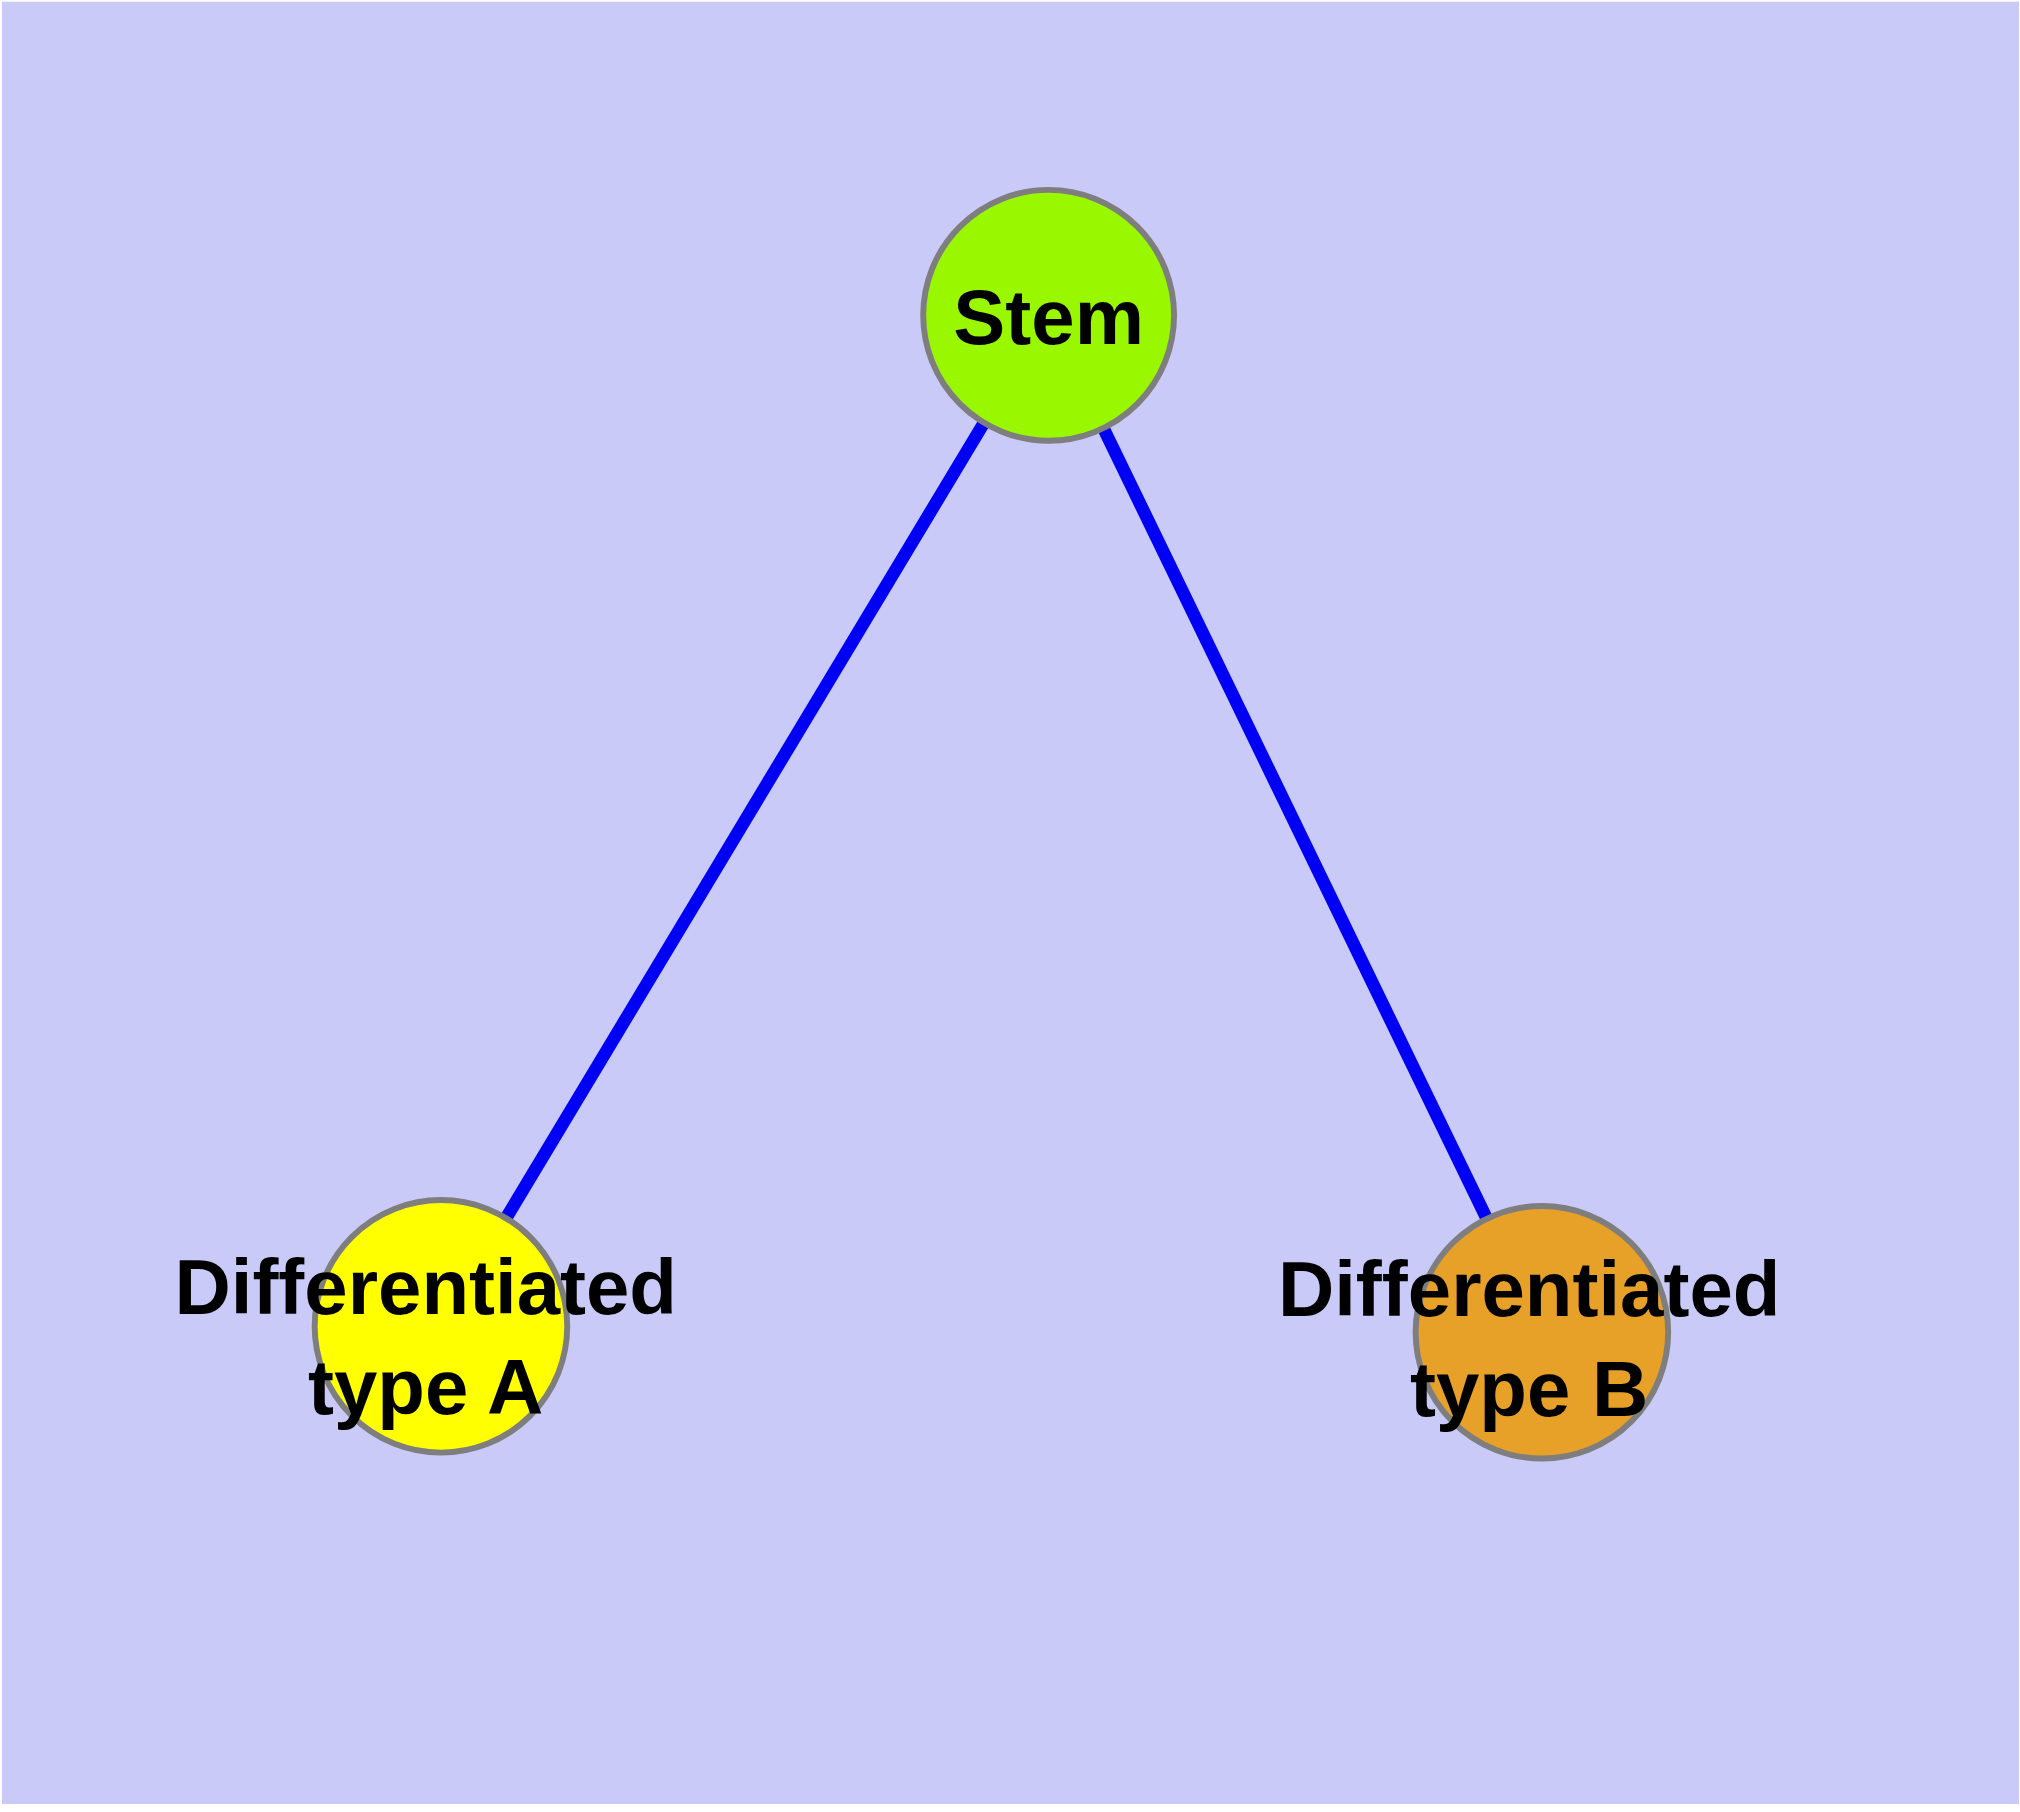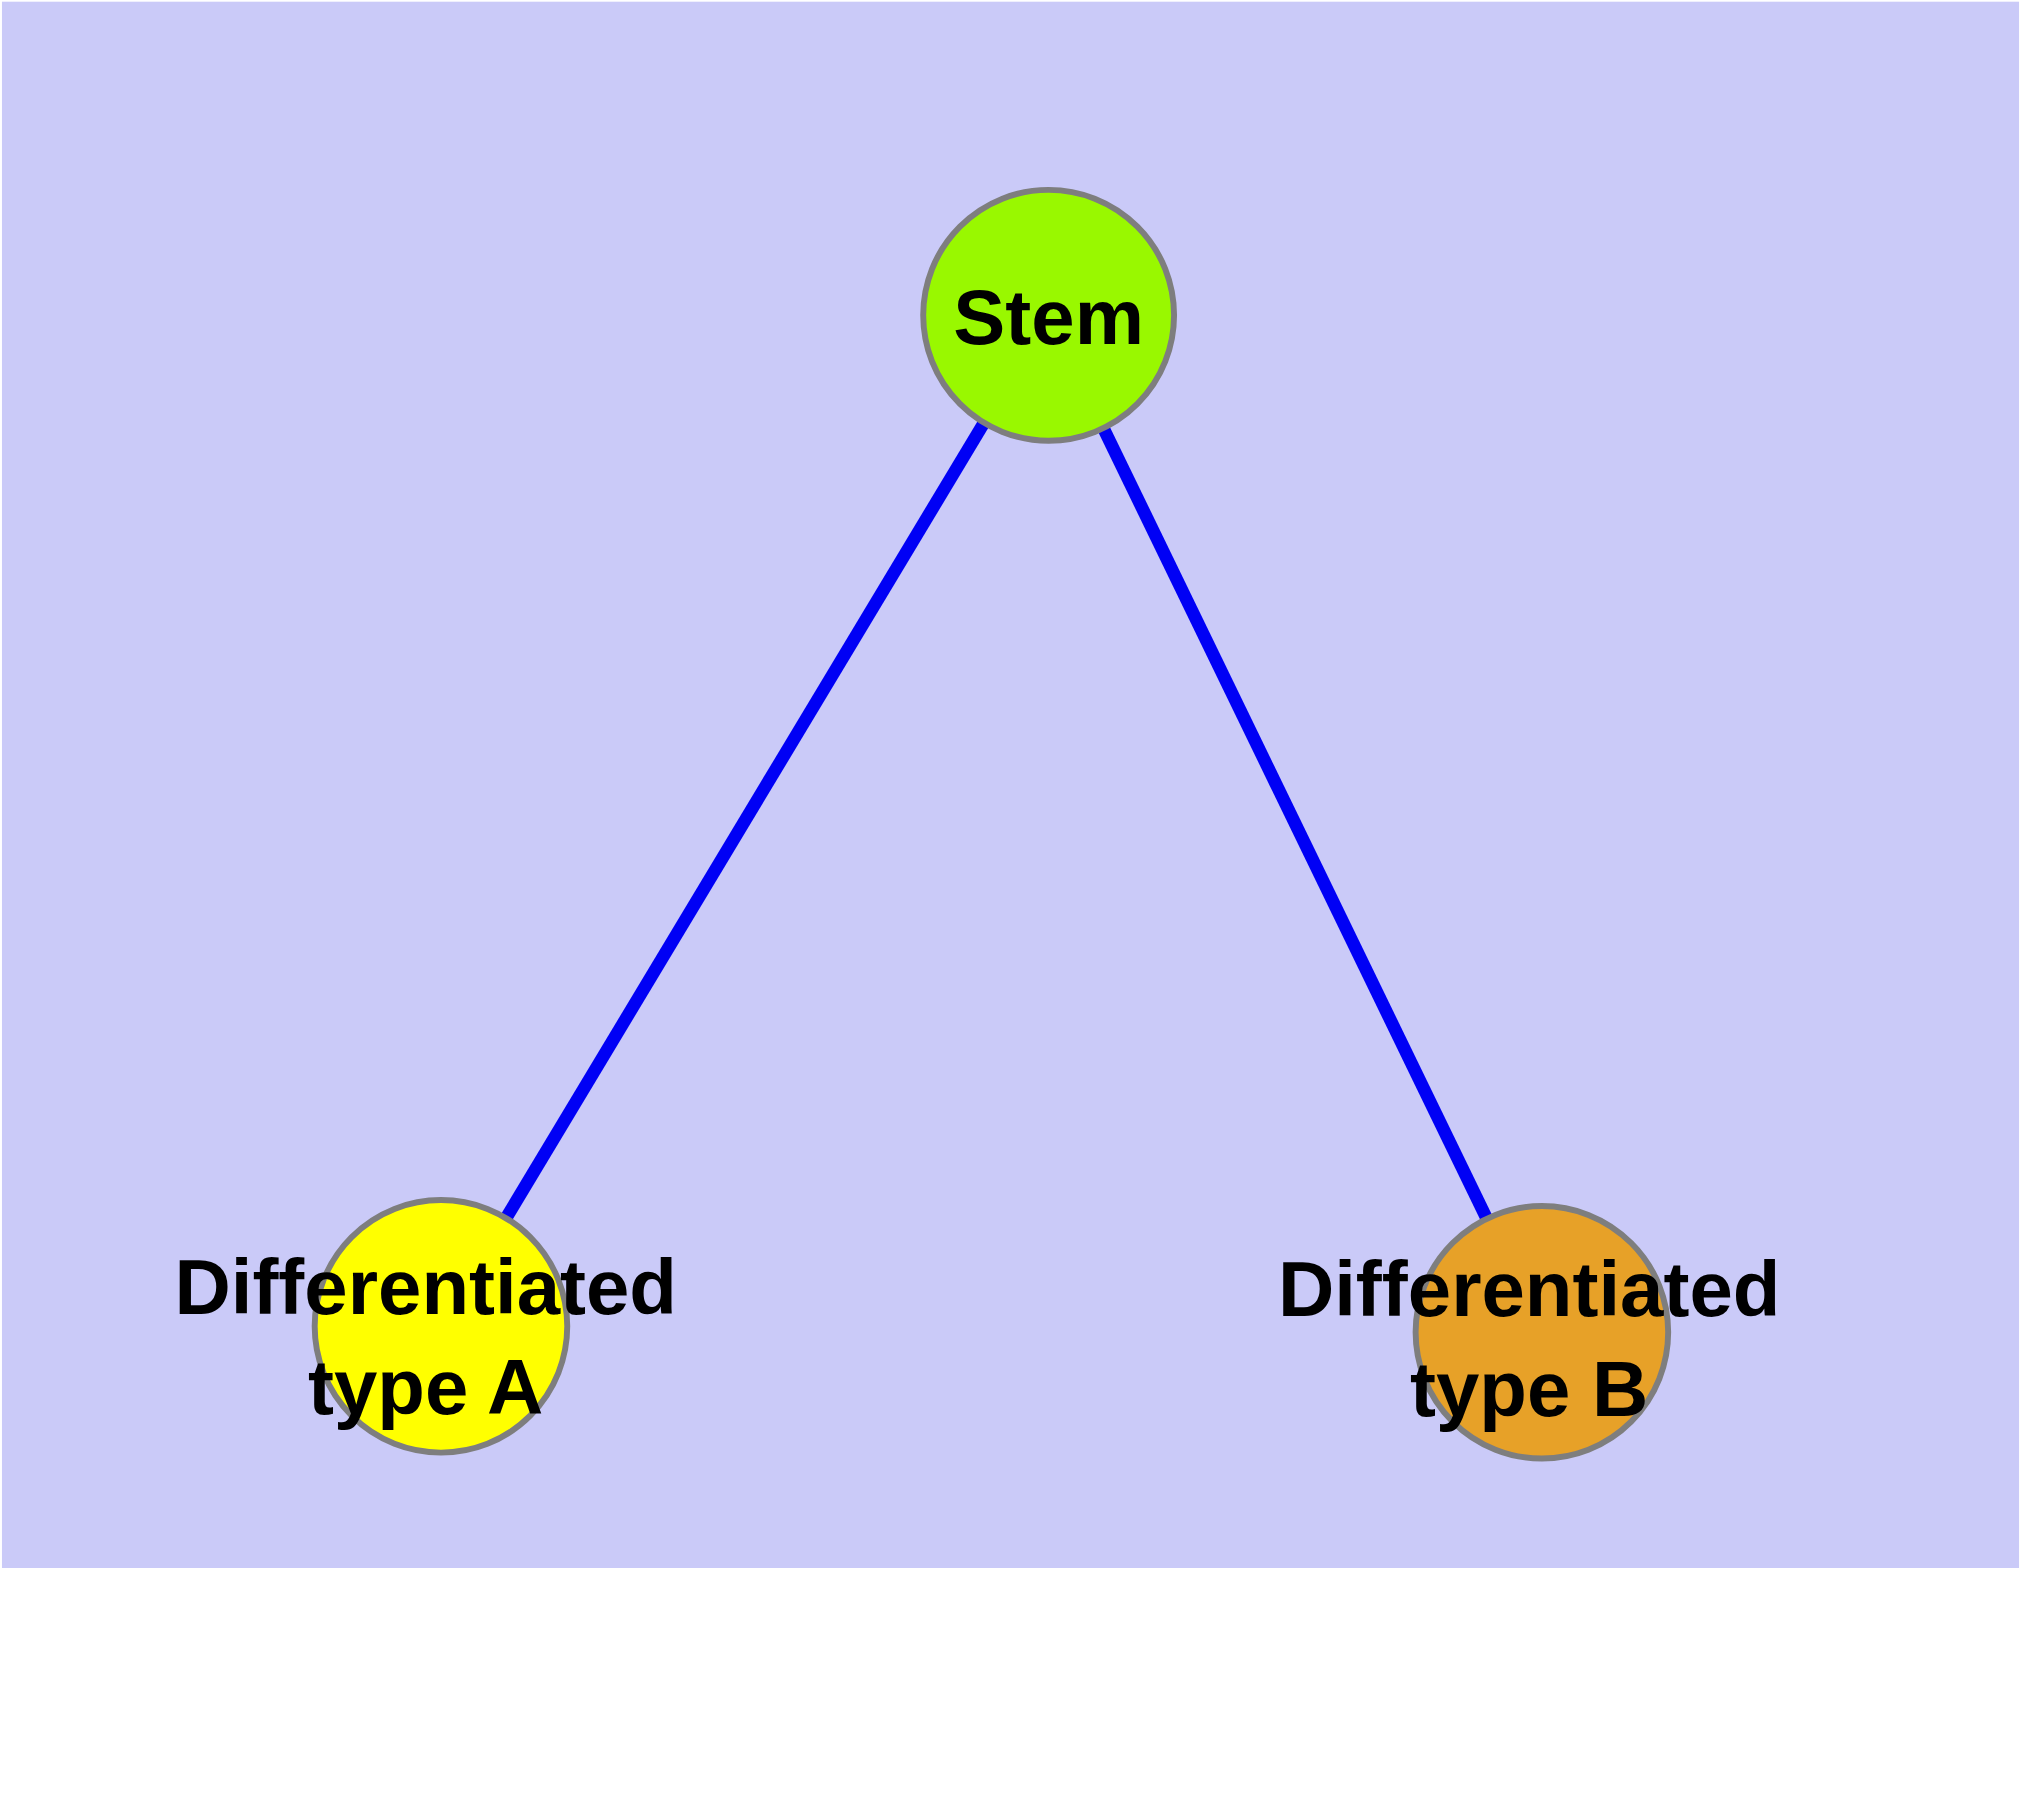--- a/index.html
+++ b/index.html
@@ -4,21 +4,21 @@
 <style>
   html, body {
     margin: 0;
     padding: 0;
     background: #ffffff;
     font-family: "Liberation Sans", sans-serif;
   }
   .canvas {
     position: relative;
     width: 2021px;
-    height: 1568px;
+    height: 1804px;
     background: #ffffff;
   }
   .canvas svg {
     display: block;
     width: 2021px;
     height: 1812px;
   }
   .edge {
     stroke-width: 15px;
     stroke-linecap: butt;

